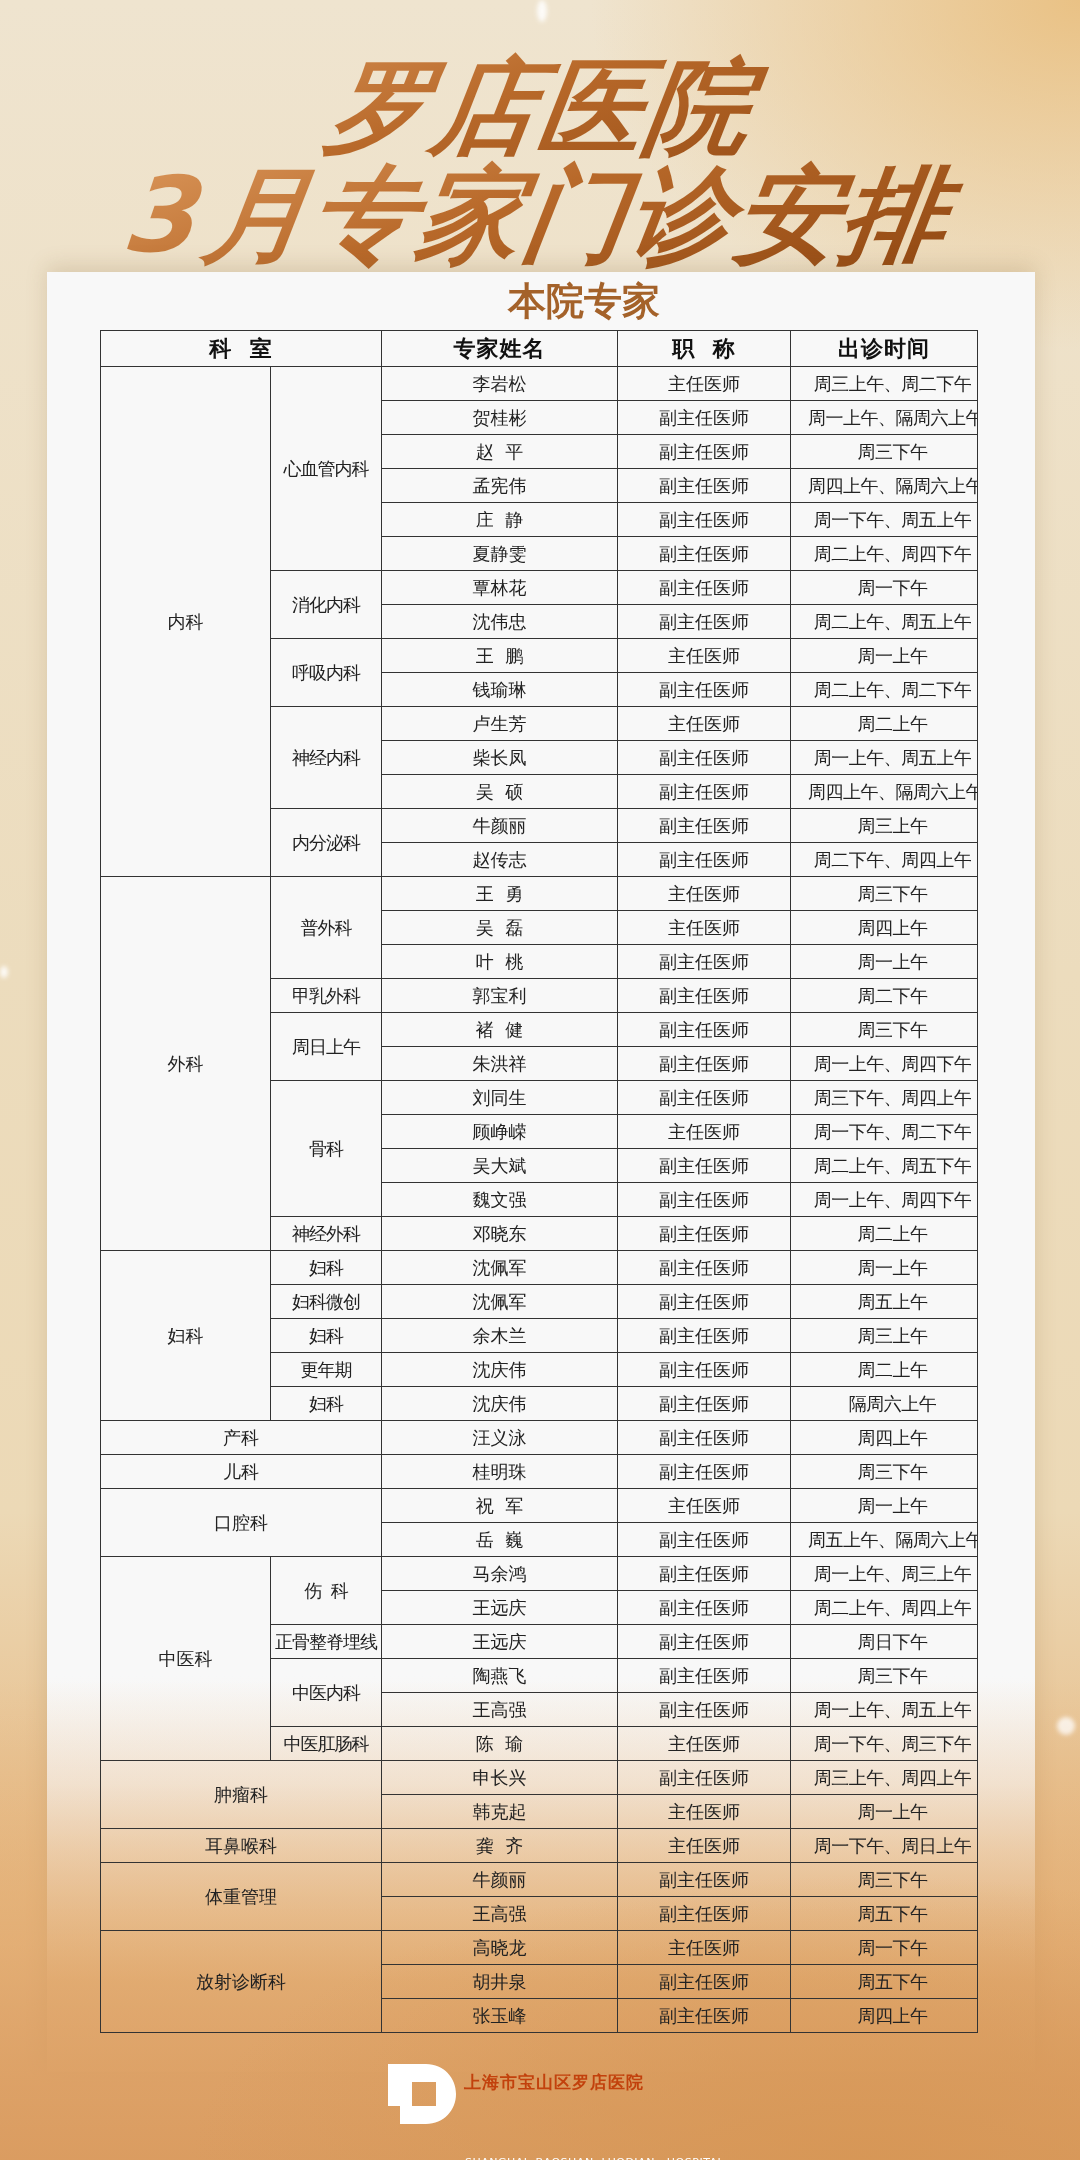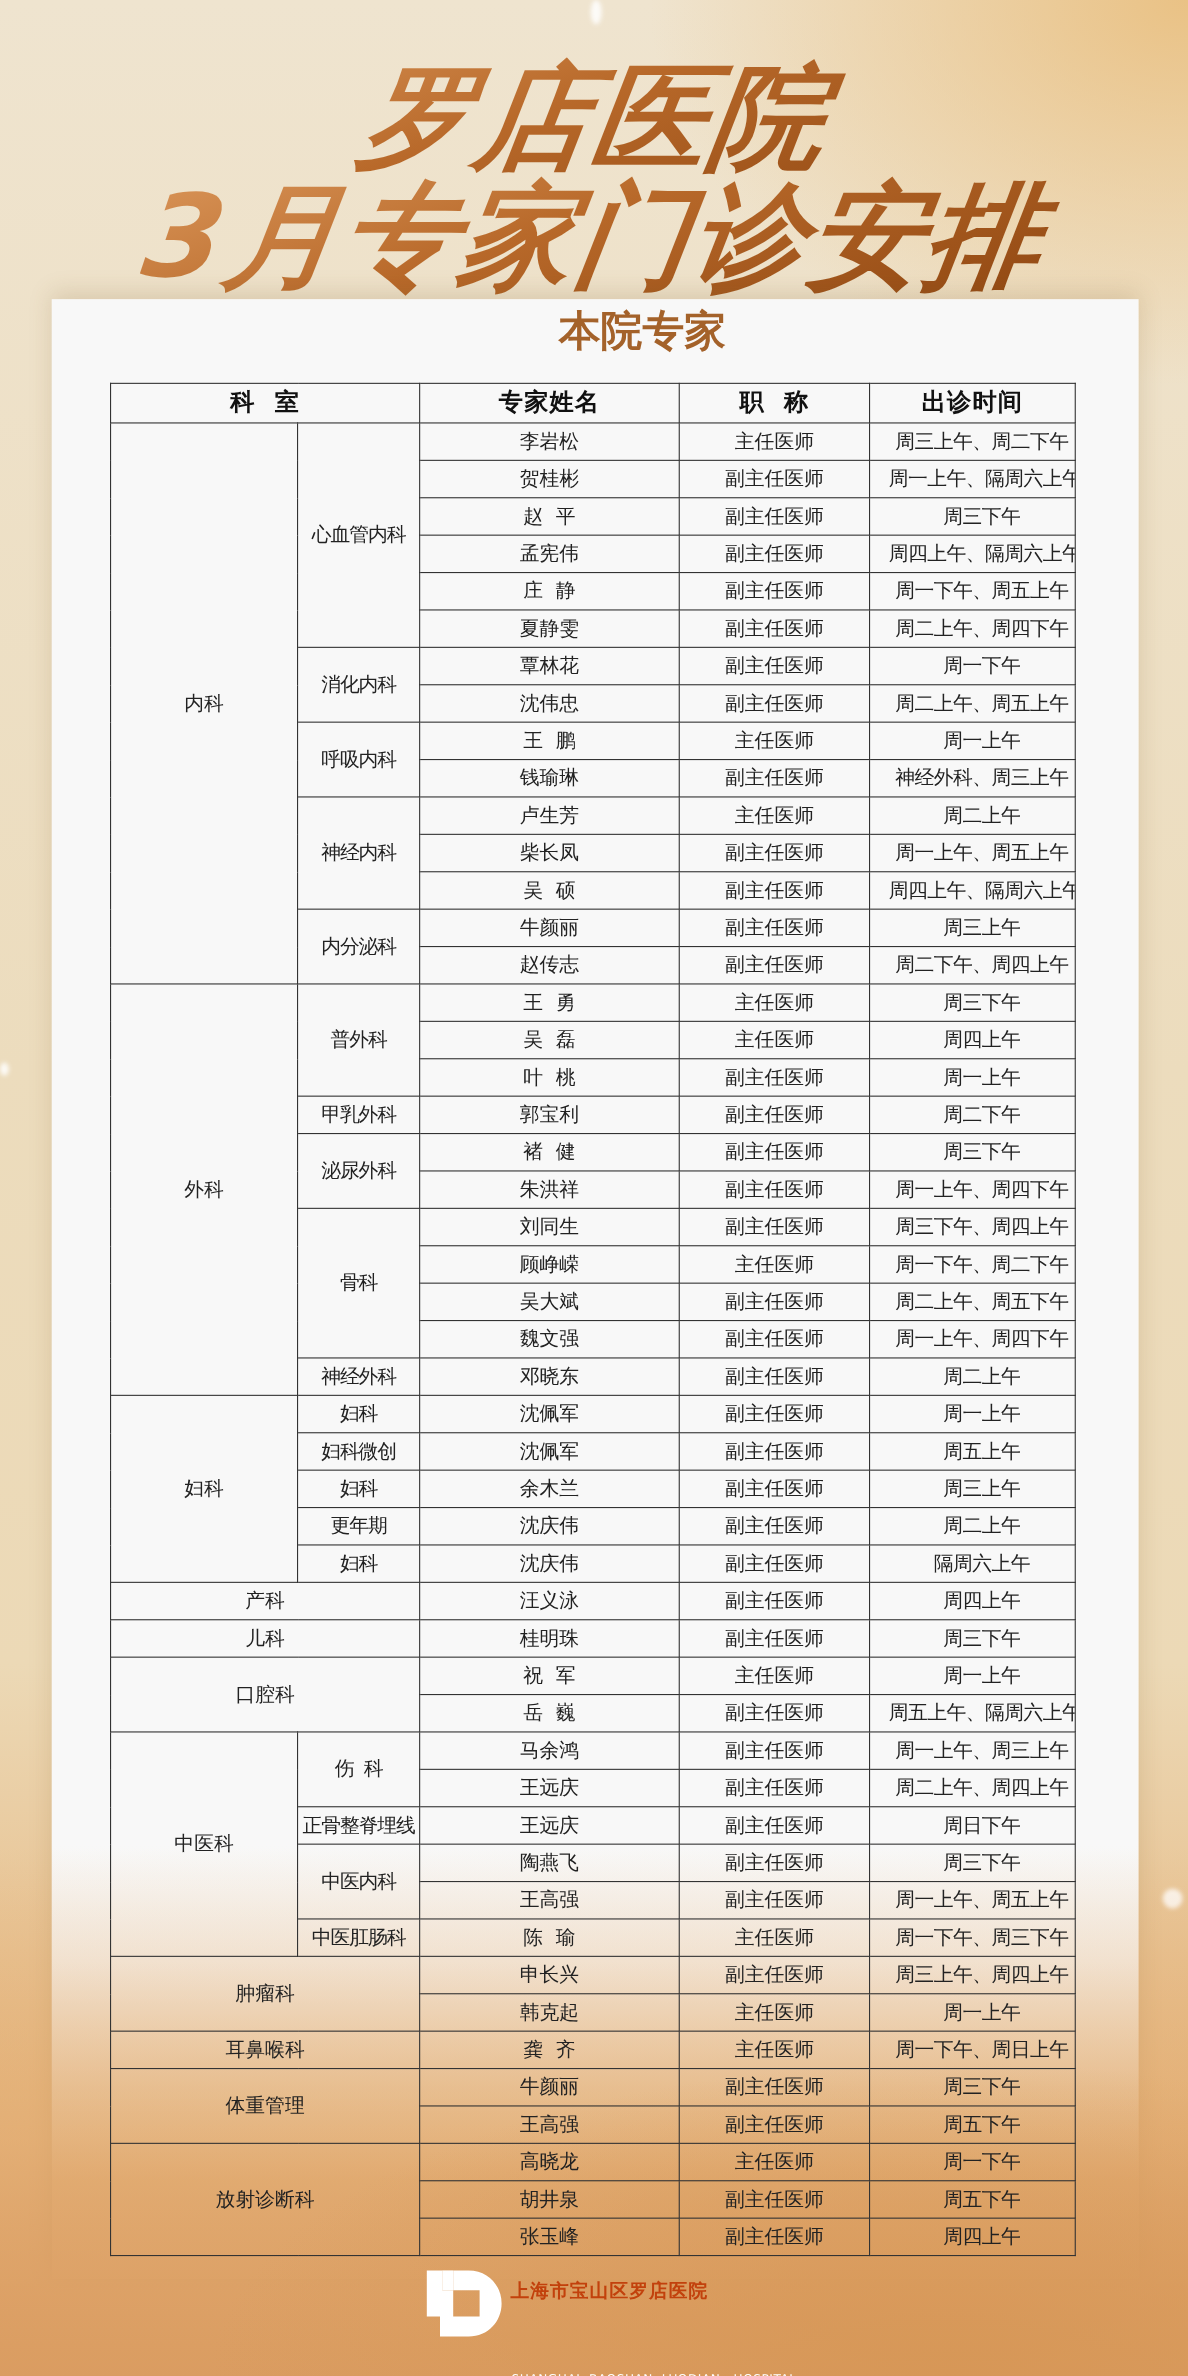--- a/index.html
+++ b/index.html
@@ -31,21 +31,21 @@
     font-size:38px; font-weight:bold; color:#a4622a; line-height:46px;margin-left:44px;
   }
   .bottom-glow {
     position:absolute; left:0; top:1680px; width:1080px; height:480px;
     background:
       radial-gradient(ellipse 900px 380px at 80% 100%, rgba(214,150,85,.85), rgba(214,150,85,0) 75%),
       linear-gradient(180deg, rgba(230,180,120,0) 0%, rgba(226,170,110,.55) 55%, rgba(218,156,96,.9) 100%);
     pointer-events:none;
   }
   table.sched {
-    position:absolute; left:100px; top:348px; width:877px;
+    position:absolute; left:100px; top:330px; width:877px;
     border-collapse:collapse; table-layout:fixed;
     font-size:18px; color:#222;border-radius:20px;
   }
   table.sched th, table.sched td {
     border:1.5px solid #333; text-align:center; vertical-align:middle;
     padding:0; height:33px; line-height:20px; white-space:nowrap; overflow:hidden;
   }
   table.sched th { height:35px; font-size:22px; font-weight:bold; color:#111; letter-spacing:1px; }
   table.sched td.time { font-size:18px; letter-spacing:-0.5px;padding-left:17px; }
   .footer-logo {
@@ -135,21 +135,21 @@
       </tr>
       <tr>
         <td rowspan="2" style="white-space:pre;letter-spacing:-1px">呼吸内科</td>
         <td style="white-space:pre">王  鹏</td>
         <td>主任医师</td>
         <td class="time">周一上午</td>
       </tr>
       <tr>
         <td style="white-space:pre">钱瑜琳</td>
         <td>副主任医师</td>
-        <td class="time">神经外科、周三上午</td>
+        <td class="time">周二上午、周二下午</td>
       </tr>
       <tr>
         <td rowspan="3" style="white-space:pre;letter-spacing:-1px">神经内科</td>
         <td style="white-space:pre">卢生芳</td>
         <td>主任医师</td>
         <td class="time">周二上午</td>
       </tr>
       <tr>
         <td style="white-space:pre">柴长凤</td>
         <td>副主任医师</td>
@@ -188,21 +188,21 @@
         <td>副主任医师</td>
         <td class="time">周一上午</td>
       </tr>
       <tr>
         <td rowspan="1" style="white-space:pre;letter-spacing:-1px">甲乳外科</td>
         <td style="white-space:pre">郭宝利</td>
         <td>副主任医师</td>
         <td class="time">周二下午</td>
       </tr>
       <tr>
-        <td rowspan="2" style="white-space:pre;letter-spacing:-1px">泌尿外科</td>
+        <td rowspan="2" style="white-space:pre;letter-spacing:-1px">周日上午</td>
         <td style="white-space:pre">褚  健</td>
         <td>副主任医师</td>
         <td class="time">周三下午</td>
       </tr>
       <tr>
         <td style="white-space:pre">朱洪祥</td>
         <td>副主任医师</td>
         <td class="time">周一上午、周四下午</td>
       </tr>
       <tr>

